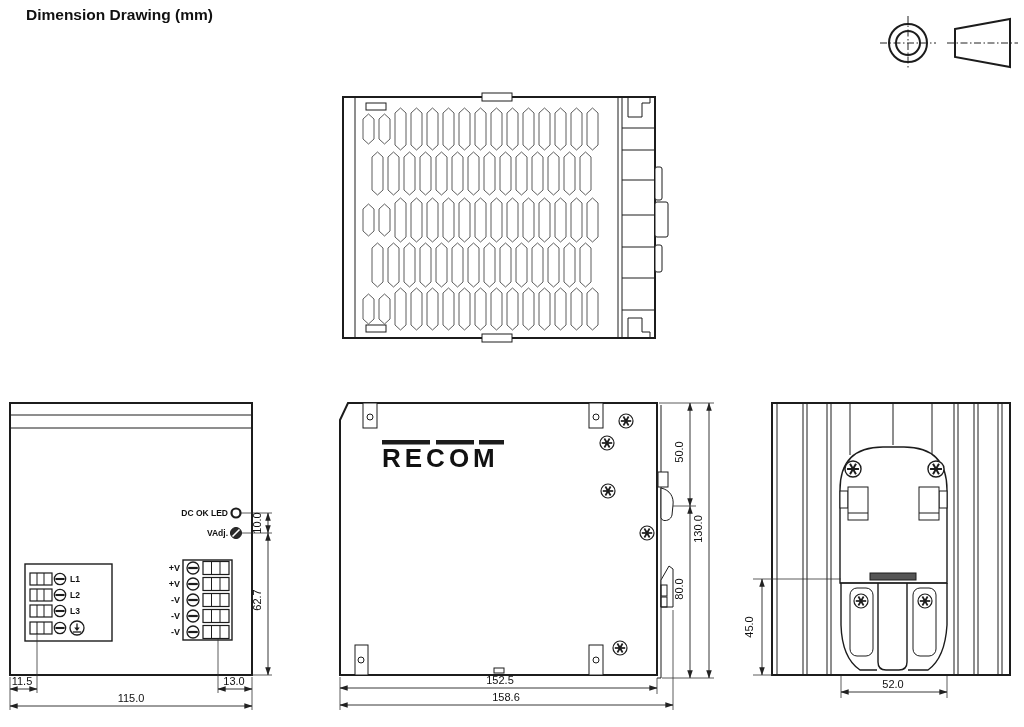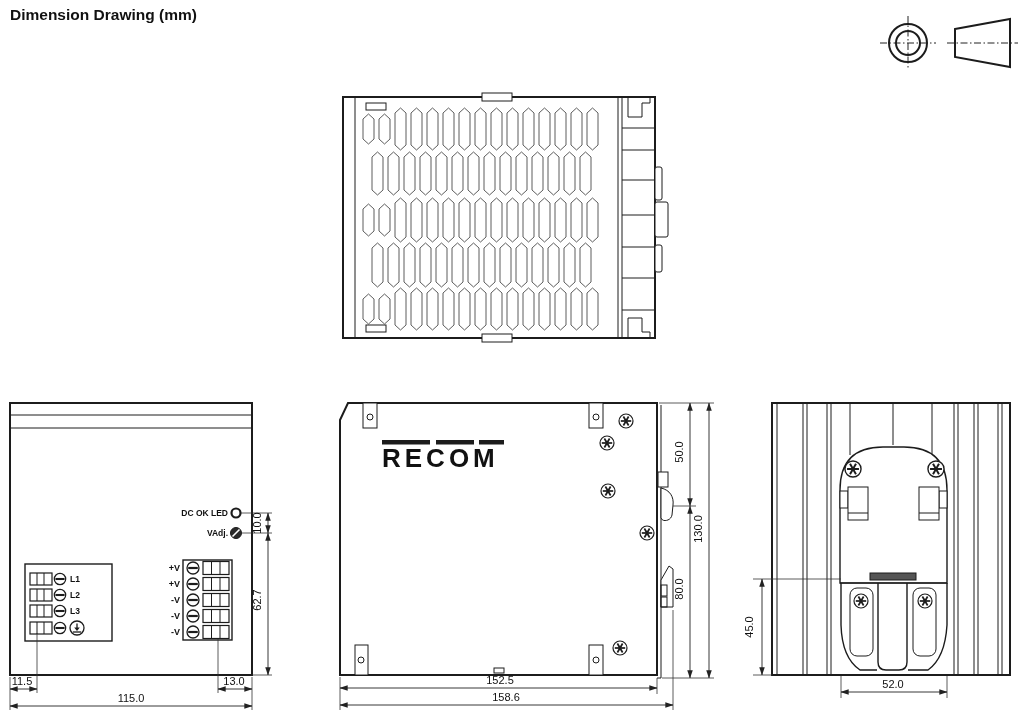--- a/index.html
+++ b/index.html
@@ -1,18 +1,18 @@
 <!DOCTYPE html>
 <html><head>
 <meta charset="utf-8">
 <style>
   html,body{margin:0;padding:0;background:#fff;}
   .page{position:relative;width:1024px;height:727px;background:#ffffff;overflow:hidden;
         font-family:"Liberation Sans","DejaVu Sans",sans-serif;}
-  .title{position:absolute;left:10px;top:6px;font-size:15.5px;font-weight:bold;color:#111;}
+  .title{position:absolute;left:26px;top:6px;font-size:15.5px;font-weight:bold;color:#111;}
   svg{position:absolute;left:0;top:0;}
   svg text{fill:#111;font-family:"Liberation Sans","DejaVu Sans",sans-serif;}
   .dim{font-size:11px;}
   .lbl{font-size:8.5px;font-weight:bold;}
   .lblv{font-size:9px;font-weight:bold;}
   .logo{font-size:26px;font-weight:bold;letter-spacing:4px;}
   .o2{stroke:#1c1c1c;stroke-width:2;fill:none;}
   .o15{stroke:#1c1c1c;stroke-width:1.4;fill:none;}
   .o1{stroke:#1c1c1c;stroke-width:1;fill:none;}
   .o1w{stroke:#1c1c1c;stroke-width:1;fill:#fff;}

